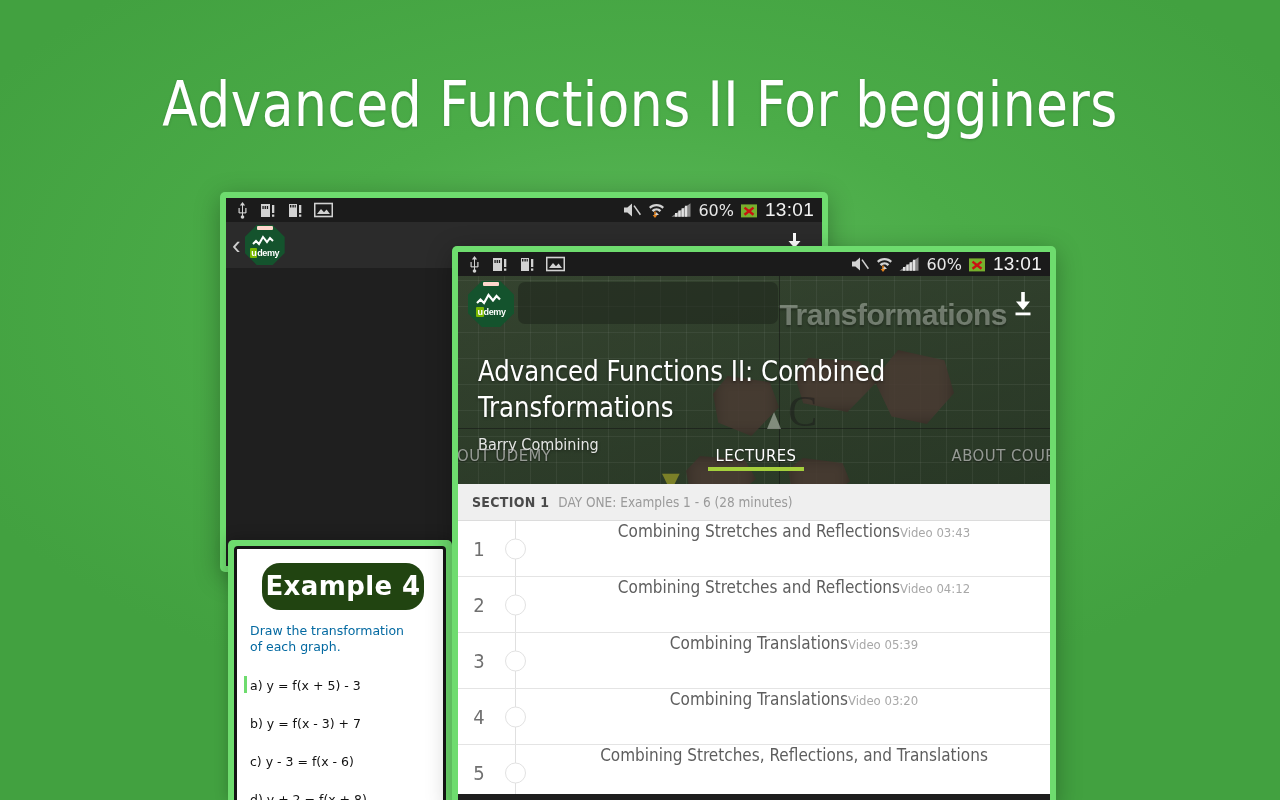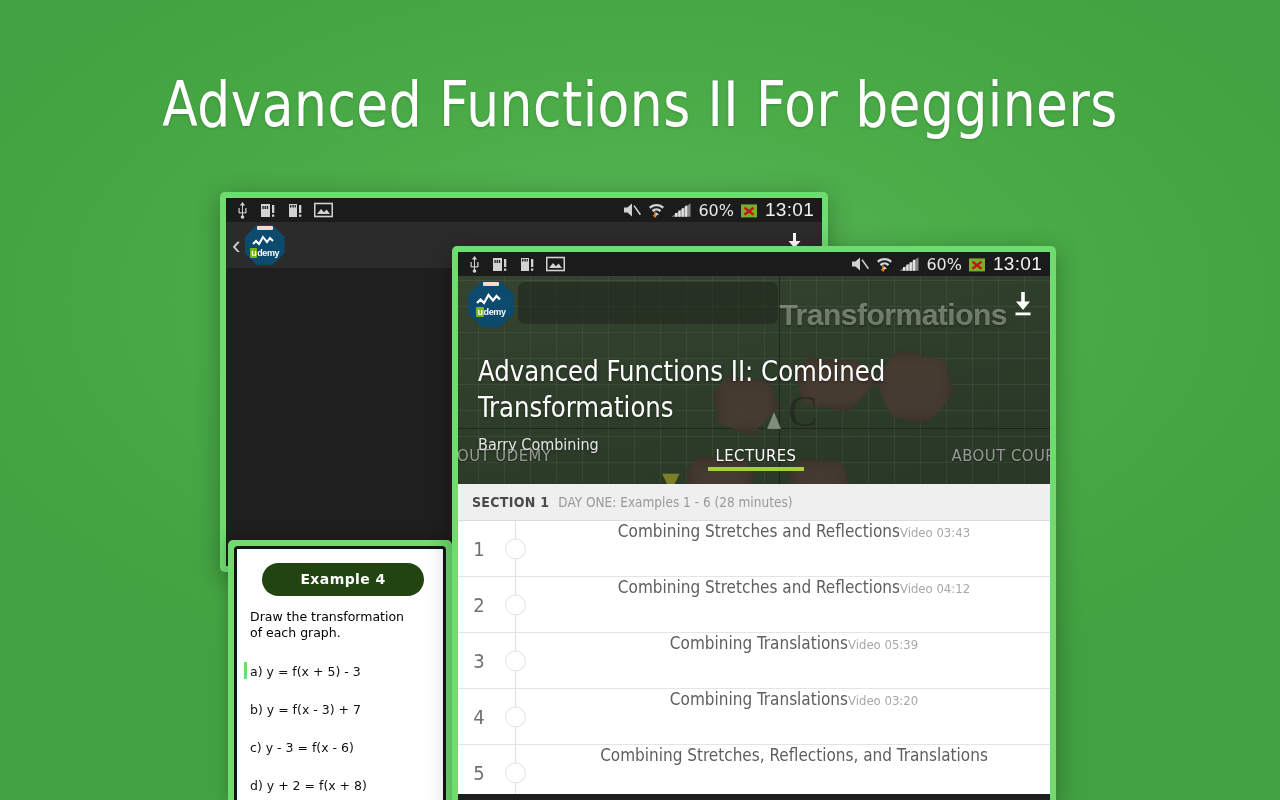--- a/index.html
+++ b/index.html
@@ -100,21 +100,21 @@
     padding: 0 4px 0 6px; font-weight: 300;
   }
   .back-download {
     position: absolute; right: 18px; top: 10px;
   }
   .back-body { background: #1f1f1f; height: calc(100% - 76px); }
 
   
   .udemy-badge {
     width: 40px; height: 40px;
-    background: #0c4a6e;
+    background: #14532d;
     clip-path: polygon(30% 0,70% 0,100% 30%,100% 70%,70% 100%,30% 100%,0 70%,0 30%);
     position: relative;
     display: flex; flex-direction: column;
     align-items: center; justify-content: center;
     flex: none;
   }
   .udemy-badge .cap {
     position: absolute; top: 1px; left: 50%; transform: translateX(-50%);
     width: 16px; height: 4px; background: #ffd7cd; border-radius: 1px;
   }
@@ -281,29 +281,29 @@
     font-family: "DejaVu Sans Condensed", "Liberation Sans", sans-serif;
   }
 
   
   .ws-inner { padding: 12px 13px 0 13px; }
   .ws-badge {
     background: #214411;
     color: #ffffff;
     border-radius: 18px;
     text-align: center;
-    font-size: 14px; font-weight: bold;
+    font-size: 26px; font-weight: bold;
     padding: 8px 0 9px;
     margin: 2px 6px 0 12px;
     letter-spacing: .4px;
     font-family: "DejaVu Sans", sans-serif;
   }
   .ws-instr {
     margin-top: 13px;
-    font-size: 12.5px; color: #000000; line-height: 1.28;
+    font-size: 12.5px; color: #0369a1; line-height: 1.28;
     font-family: "DejaVu Sans", sans-serif;
   }
   .ws-eq {
     margin-top: 23px;
     font-size: 12.5px; color: #111; position: relative;
     font-family: "DejaVu Sans", sans-serif;
   }
   .ws-eq.first::before {
     content: ""; position: absolute; left: -6px; top: -2px;
     width: 3px; height: 17px; background: #6edc6e;

